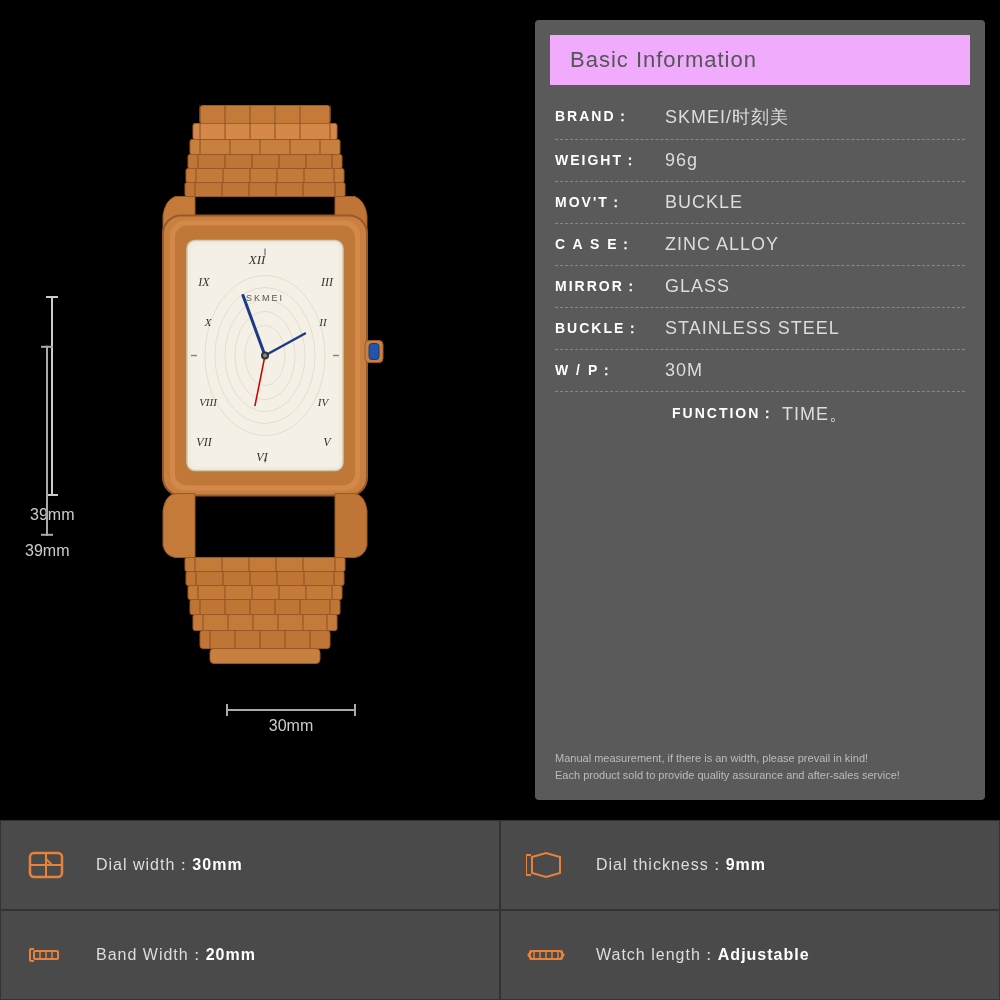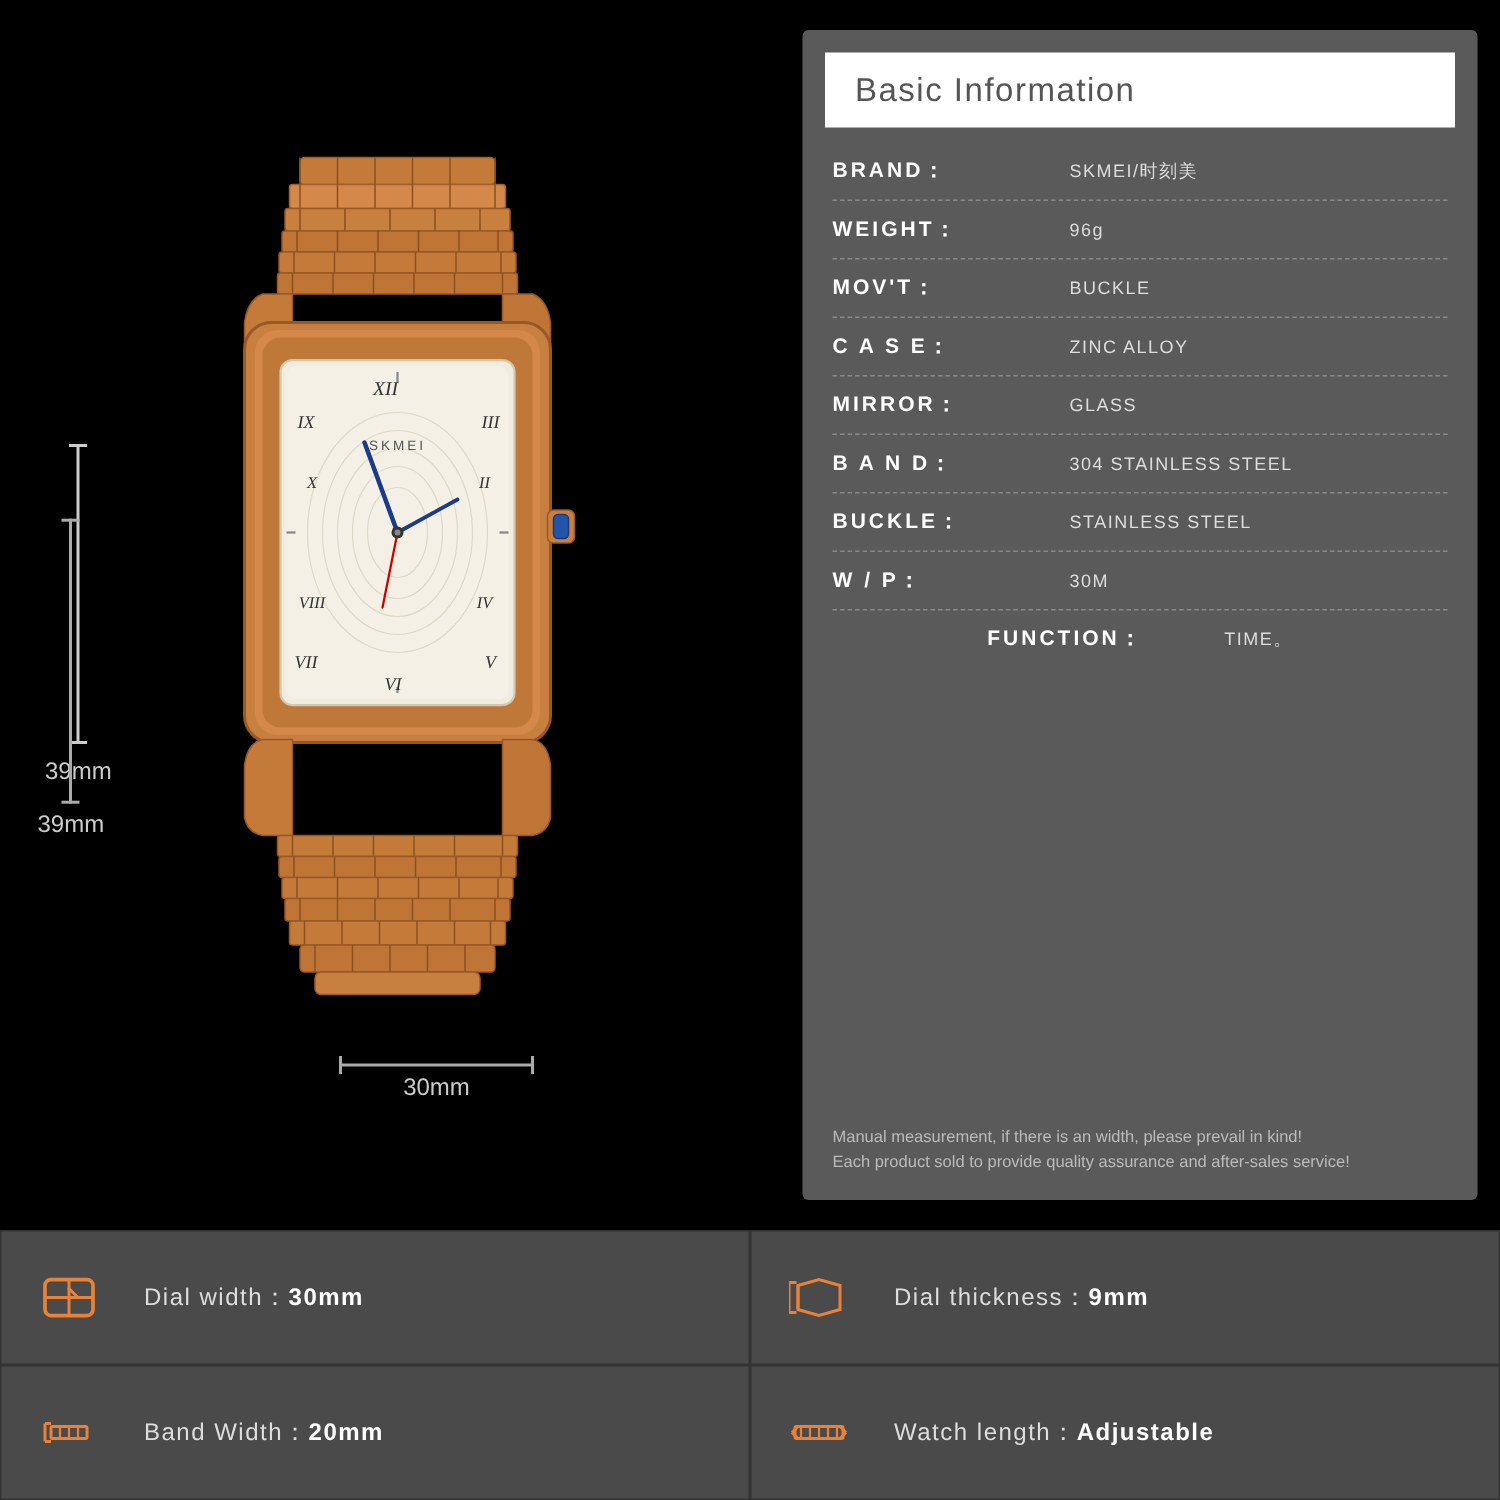--- a/index.html
+++ b/index.html
@@ -63,58 +63,57 @@
       width: 450px;
       margin: 20px 15px 20px 5px;
       background: #5a5a5a;
       border-radius: 4px;
       padding: 0;
       display: flex;
       flex-direction: column;
     }
 
     .info-title {
-      background: #ffffff;
+      background: #f0abfc;
       margin: 15px 15px 0 15px;
       padding: 12px 20px;
       font-size: 22px;
       color: #555;
       letter-spacing: 1px;
       font-weight: 300;
     }
 
     .info-rows {
       padding: 10px 20px 10px 20px;
       flex: 1;
     }
 
     .info-row {
       display: flex;
       align-items: center;
       padding: 10px 0;
       border-bottom: 1px dashed #888;
-      gap: 48px;
     }
     .info-row:last-child {
       border-bottom: none;
       justify-content: center;
     }
 
     .info-key {
       font-weight: bold;
       color: #fff;
       font-size: 14px;
       letter-spacing: 2px;
       min-width: 110px;
       text-transform: uppercase;
     }
 
     .info-val {
       color: #ddd;
-      font-size: 12px;
+      font-size: 18px;
       letter-spacing: 1px;
     }
 
     .info-note {
       padding: 5px 20px 15px 20px;
       color: #bbb;
       font-size: 11px;
       line-height: 1.6;
     }
 
@@ -356,24 +355,20 @@
     <span class="info-key">MOV'T：</span>
     <span class="info-val">BUCKLE</span>
   </div>
         <div class="info-row">
     <span class="info-key">C A S E：</span>
     <span class="info-val">ZINC ALLOY</span>
   </div>
         <div class="info-row">
     <span class="info-key">MIRROR：</span>
     <span class="info-val">GLASS</span>
-  </div>
-        <div class="info-row">
-    <span class="info-key">B A N D：</span>
-    <span class="info-val">304 STAINLESS STEEL</span>
   </div>
         <div class="info-row">
     <span class="info-key">BUCKLE：</span>
     <span class="info-val">STAINLESS STEEL</span>
   </div>
         <div class="info-row">
     <span class="info-key">W / P：</span>
     <span class="info-val">30M</span>
   </div>
         <div class="info-row">

